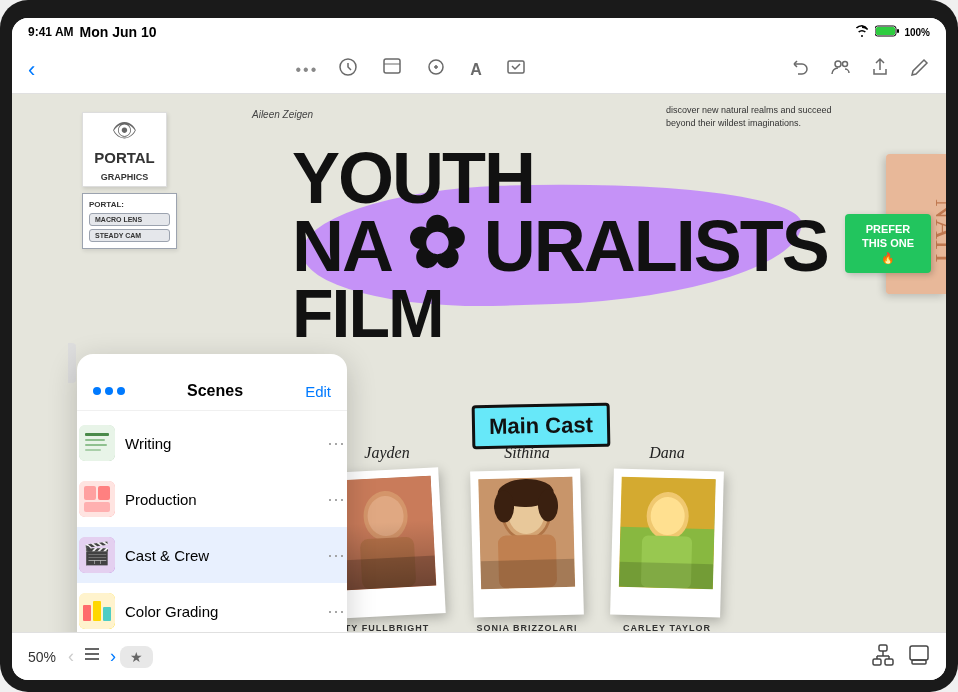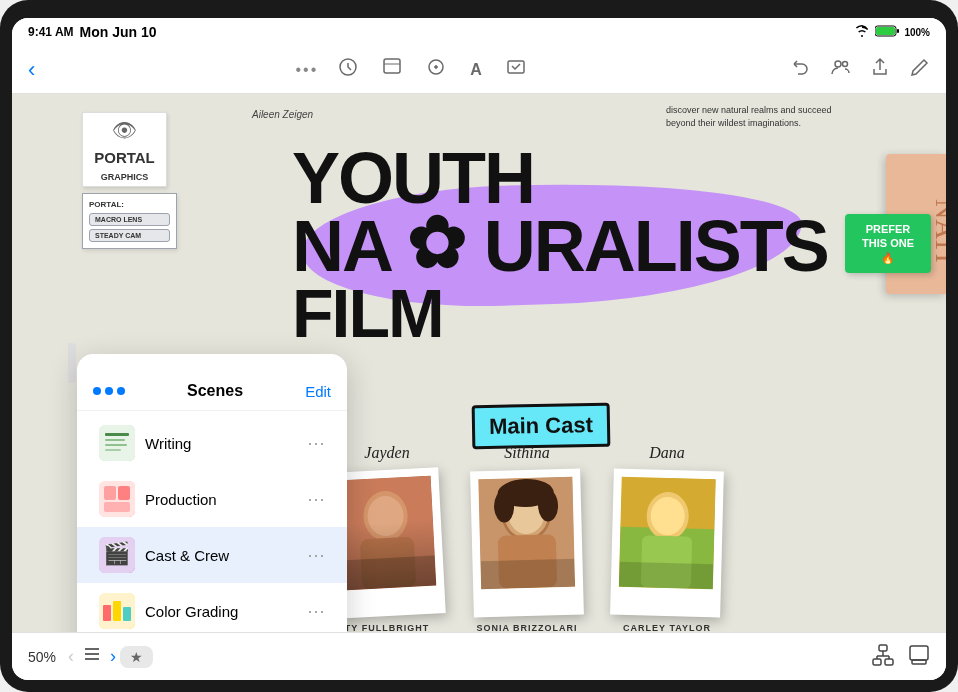--- a/index.html
+++ b/index.html
@@ -352,21 +352,21 @@
       cursor: pointer;
     }
 
     .scene-list {
       padding: 4px 0;
     }
 
     .scene-item {
       display: flex;
       align-items: center;
-      padding: 10px 22px;
+      padding: 10px 2px;
       cursor: pointer;
       position: relative;
       gap: 10px;
     }
 
     .scene-item.active {
       background: #e8f0fe;
     }
 
     .scene-thumb {

